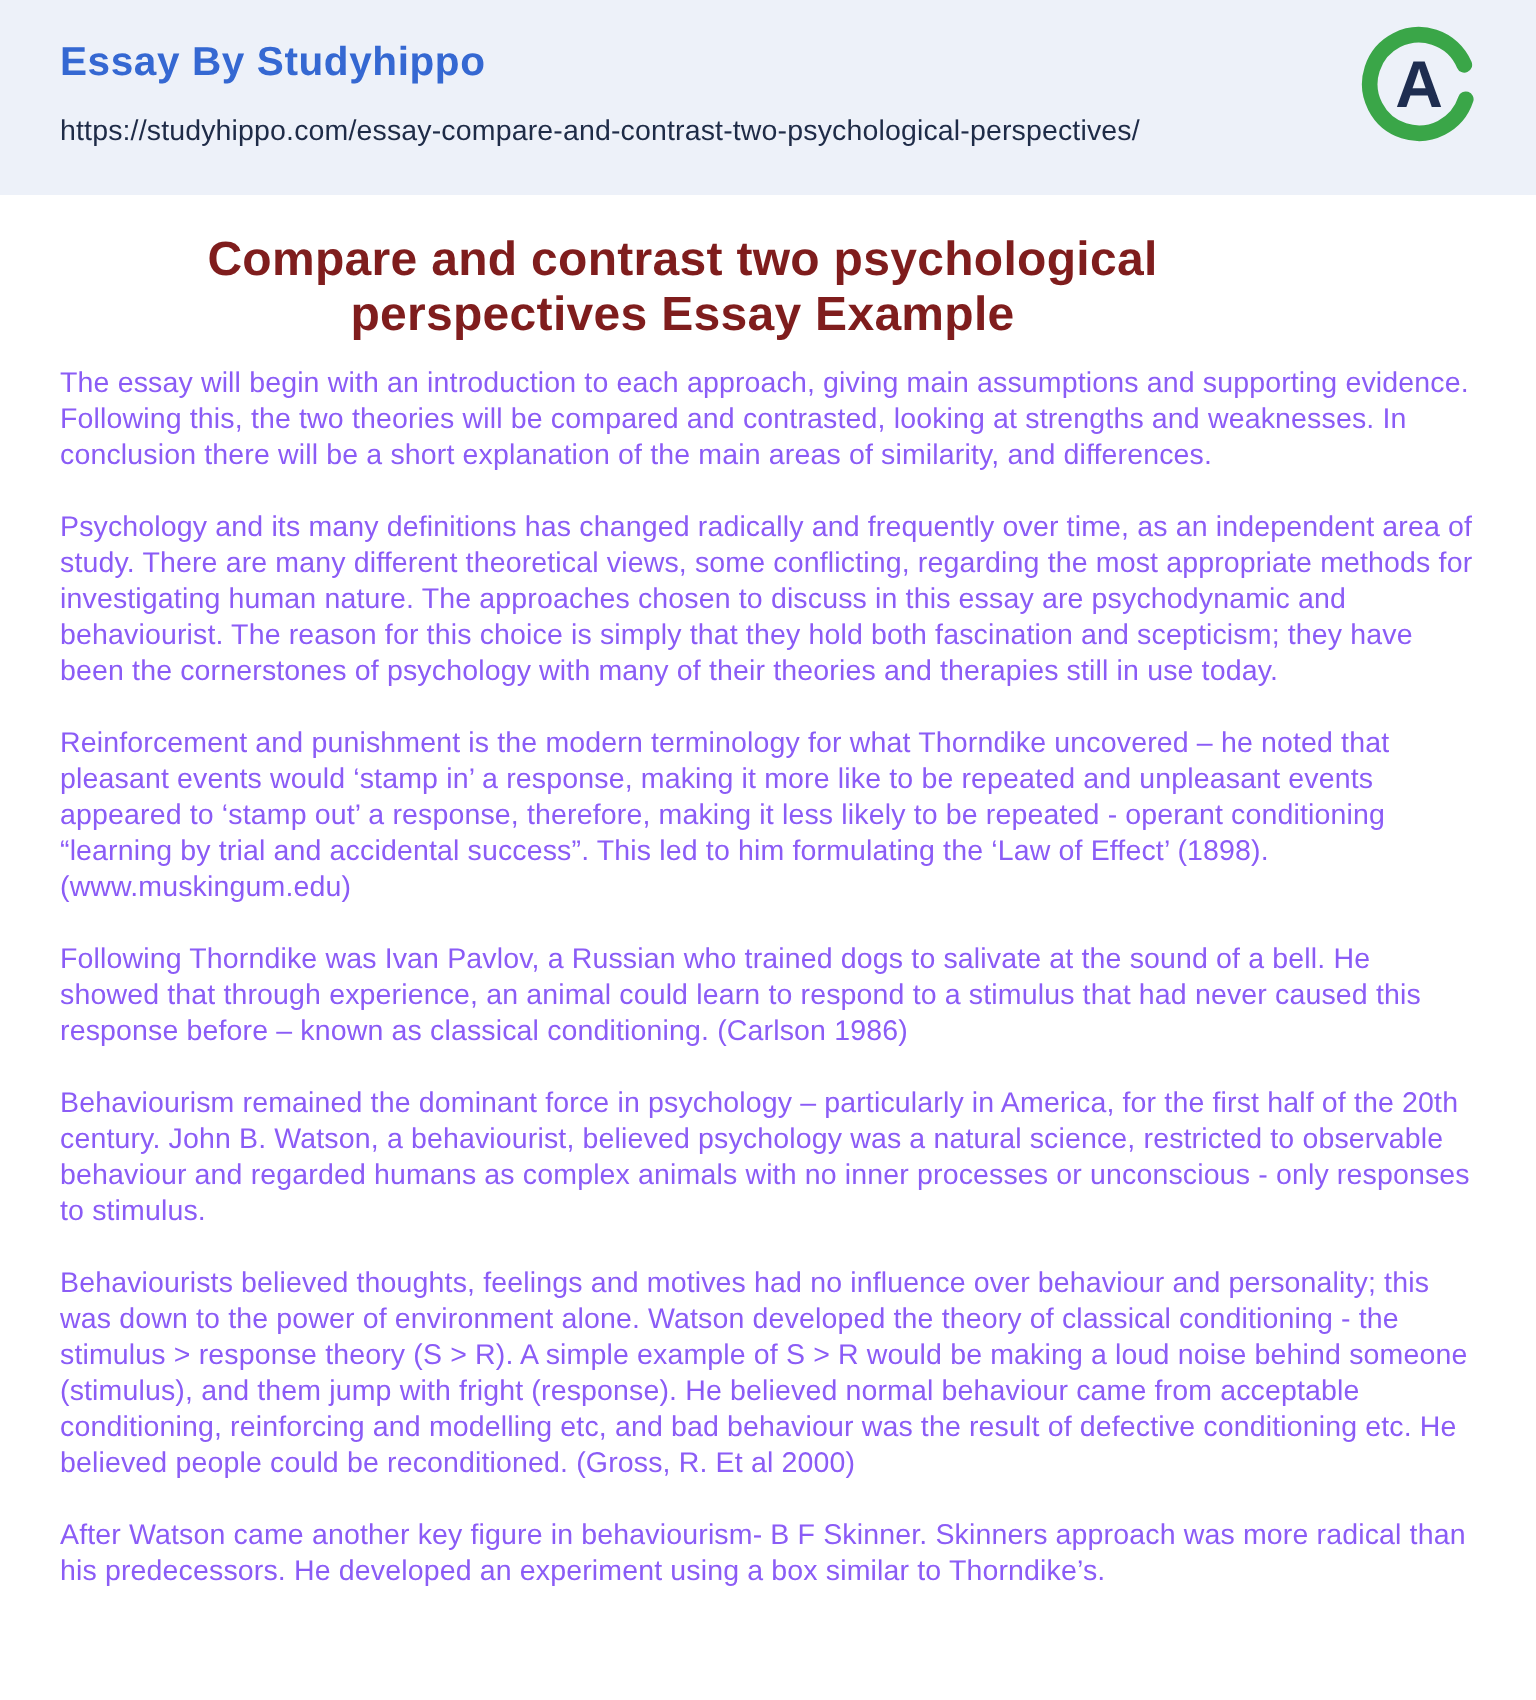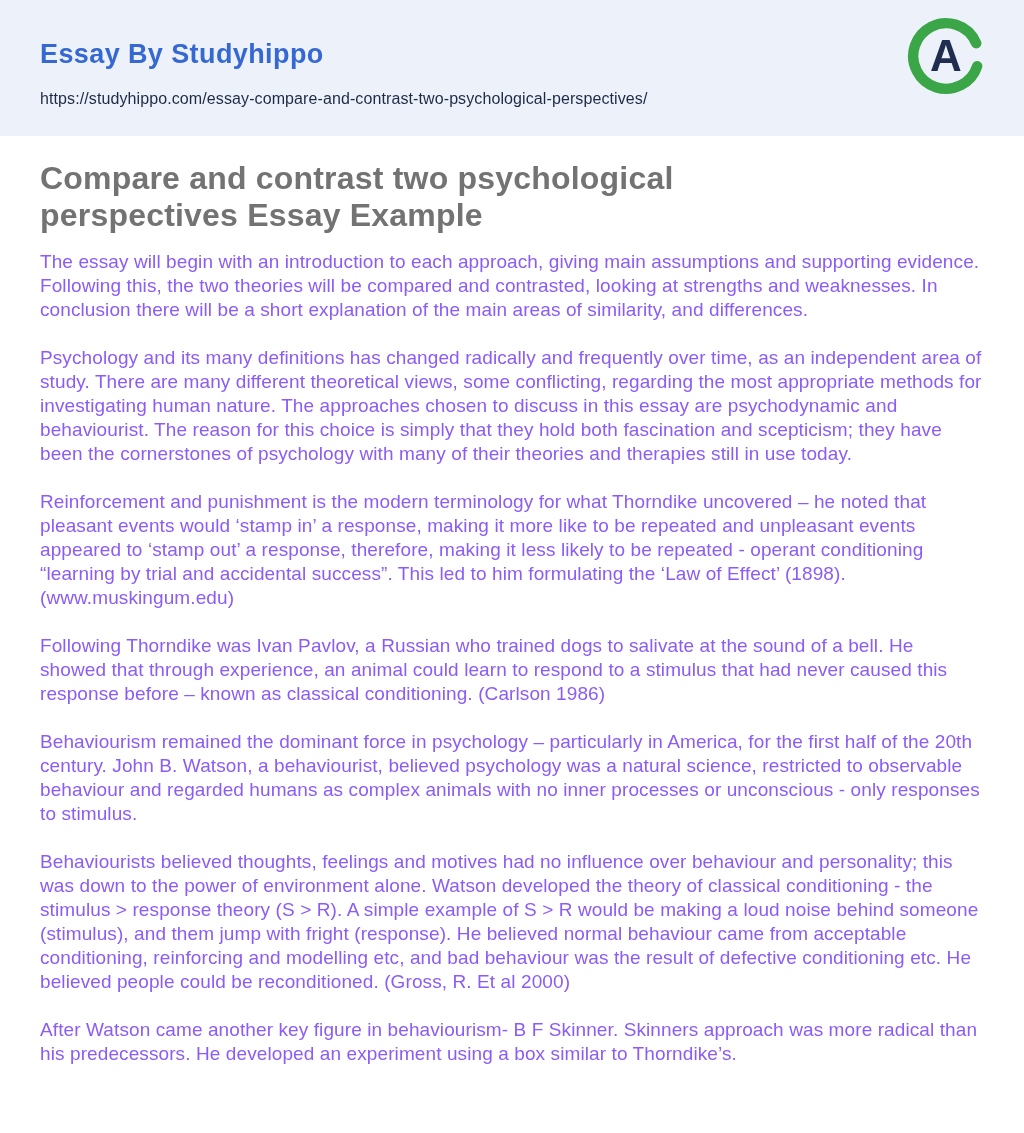--- a/index.html
+++ b/index.html
@@ -13,33 +13,33 @@
     min-height: 1133px;
     margin: 0 auto;
     font-family: "Liberation Sans", "DejaVu Sans", sans-serif;
     color: #33414e;
   }
 
   
   .header {
     position: relative;
     background: #edf1f9;
-    padding: 33px 40px 28px 40px;
+    padding: 20px 40px 28px 40px;
     min-height: 130px;
   }
   .site-title {
     color: #3568d2;
     font-size: 27px;
     font-weight: 800;
     letter-spacing: 0.4px;
     margin: 6px 0 0 0;
   }
   .page-url {
     margin-top: 20px;
-    font-size: 16px;
+    font-size: 19px;
     color: #1e2b47;
     letter-spacing: 0.1px;
   }
   .logo {
     position: absolute;
     top: 16px;
     right: 38px;
     width: 80px;
     height: 80px;
   }
@@ -47,22 +47,23 @@
   
   .content {
     padding: 24px 40px 60px 40px;
   }
   .essay-title {
     margin: 0 0 16px 0;
     max-width: 830px;
     font-size: 32px;
     line-height: 1.15;
     font-weight: 800;
-    color: #737373;
+    color: #7f1d1d;
     letter-spacing: 0.2px;
+    text-align: center;
   }
   .essay-paragraph {
     margin: 0 0 24px 0;
     font-size: 19px;
     line-height: 24px;
     color: #8b5cf6;
     letter-spacing: 0.1px;
   }
 </style>
 </head>

